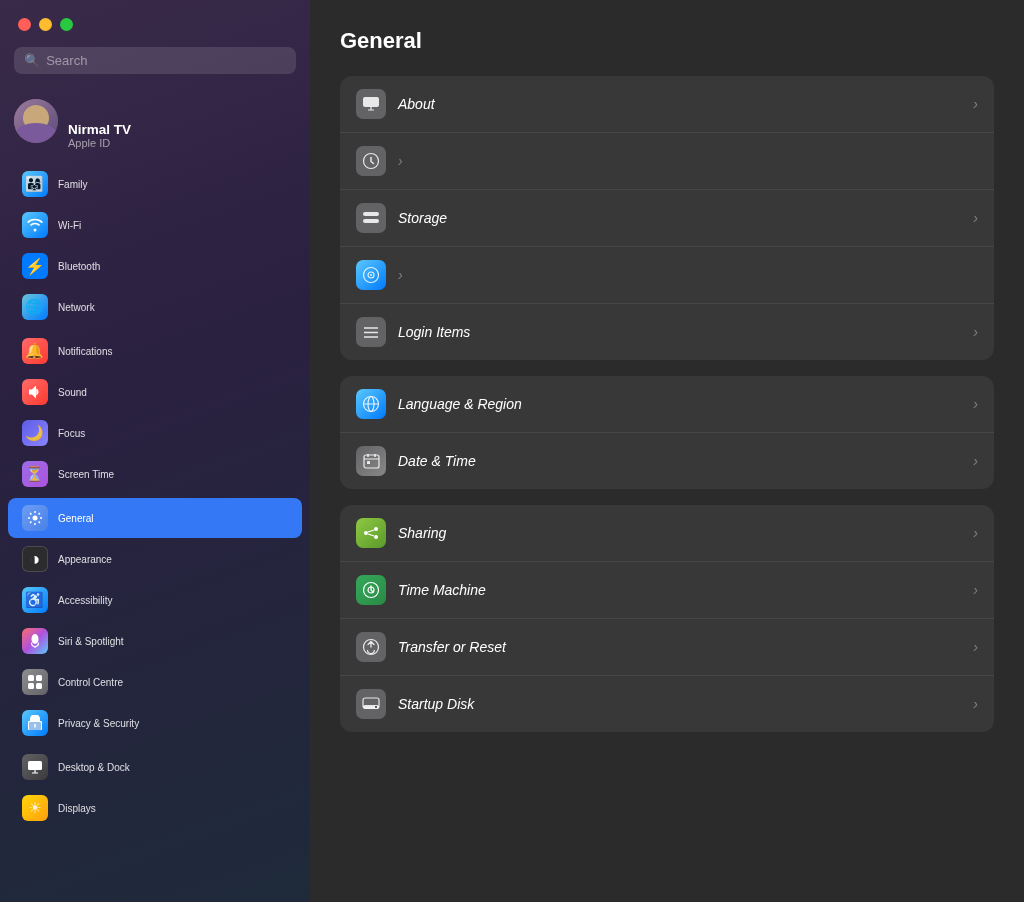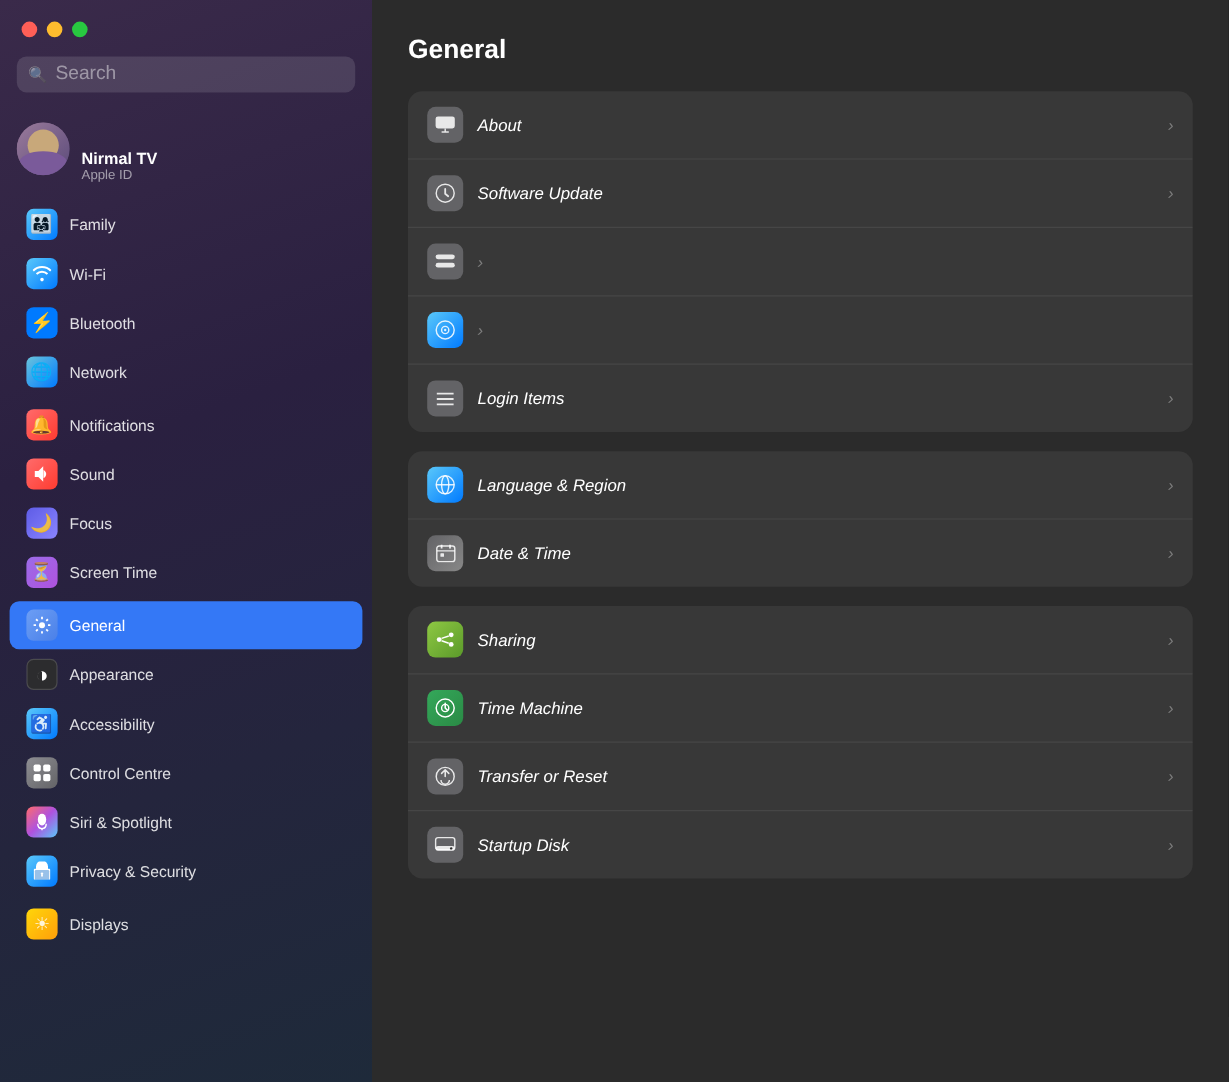--- a/index.html
+++ b/index.html
@@ -50,21 +50,21 @@
     }
     .search-icon-svg {
       color: rgba(255,255,255,0.5);
       font-size: 13px;
     }
     .search-input-field {
       background: transparent;
       border: none;
       outline: none;
       color: rgba(255,255,255,0.6);
-      font-size: 16px;
+      font-size: 13px;
       width: 100%;
     }
     .search-input-field::placeholder { color: rgba(255,255,255,0.45); }
 
     .user-profile {
       display: flex;
       align-items: center;
       gap: 10px;
       padding: 8px 14px 10px 14px;
       cursor: pointer;
@@ -155,21 +155,21 @@
       width: 26px;
       height: 26px;
       border-radius: 6px;
       display: flex;
       align-items: center;
       justify-content: center;
       font-size: 15px;
       flex-shrink: 0;
     }
     .sidebar-item-label {
-      font-size: 13px;
+      font-size: 10px;
     }
 
     
     .icon-family { background: linear-gradient(135deg, #5AC8FA, #007AFF); }
     .icon-wifi { background: linear-gradient(135deg, #5AC8FA, #007AFF); }
     .icon-bluetooth { background: #007AFF; }
     .icon-network { background: linear-gradient(135deg, #6AC4DC, #007AFF); }
     .icon-notifications { background: linear-gradient(135deg, #FF6B6B, #FF3B30); }
     .icon-sound { background: linear-gradient(135deg, #FF6B6B, #FF3B30); }
     .icon-focus { background: linear-gradient(135deg, #5E5CE6, #8A85FF); }
@@ -339,55 +339,64 @@
       </div>
       <div class="sidebar-item">
         <div class="sidebar-item-icon icon-appearance" style="font-size:18px;color:white;">◑</div>
         <span class="sidebar-item-label">Appearance</span>
       </div>
       <div class="sidebar-item">
         <div class="sidebar-item-icon icon-accessibility">♿</div>
         <span class="sidebar-item-label">Accessibility</span>
       </div>
       <div class="sidebar-item">
+        <div class="sidebar-item-icon icon-siri" style="background:linear-gradient(135deg,#FF6B6B,#AF52DE,#5AC8FA);">
+          <svg width="10" height="14" viewBox="0 0 10 14" fill="white">
+            <ellipse cx="5" cy="5" rx="3.5" ry="5"></ellipse>
+            <path d="M1.5 8.5C1.5 11 3 12.5 5 12.5S8.5 11 8.5 8.5" stroke="white" stroke-width="1.2" fill="none"></path>
+            <line x1="5" y1="12.5" x2="5" y2="14" stroke="white" stroke-width="1.2"></line>
+          </svg>
+        </div>
+        <span class="sidebar-item-label">Siri &amp; Spotlight</span>
+      </div>
+      <div class="sidebar-item">
         <div class="sidebar-item-icon icon-controlcentre">
           <svg width="16" height="16" viewBox="0 0 16 16" fill="white">
             <rect x="1" y="1" width="6" height="6" rx="1.5"></rect>
             <rect x="9" y="1" width="6" height="6" rx="1.5"></rect>
             <rect x="1" y="9" width="6" height="6" rx="1.5"></rect>
             <rect x="9" y="9" width="6" height="6" rx="1.5"></rect>
           </svg>
         </div>
         <span class="sidebar-item-label">Control Centre</span>
       </div>
       <div class="sidebar-item">
-        <div class="sidebar-item-icon icon-siri" style="background:linear-gradient(135deg,#FF6B6B,#AF52DE,#5AC8FA);">
-          <svg width="10" height="14" viewBox="0 0 10 14" fill="white">
-            <ellipse cx="5" cy="5" rx="3.5" ry="5"></ellipse>
-            <path d="M1.5 8.5C1.5 11 3 12.5 5 12.5S8.5 11 8.5 8.5" stroke="white" stroke-width="1.2" fill="none"></path>
-            <line x1="5" y1="12.5" x2="5" y2="14" stroke="white" stroke-width="1.2"></line>
-          </svg>
-        </div>
-        <span class="sidebar-item-label">Siri &amp; Spotlight</span>
-      </div>
-      <div class="sidebar-item">
         <div class="sidebar-item-icon icon-privacy" style="background:linear-gradient(135deg,#5AC8FA,#007AFF);">
           <svg width="14" height="16" viewBox="0 0 14 16" fill="white">
             <path d="M2 6V4a5 5 0 0110 0v2h1a1 1 0 011 1v7a1 1 0 01-1 1H1a1 1 0 01-1-1V7a1 1 0 011-1h1zm4.5 1.5v-4a1.5 1.5 0 013 0v4"></path>
             <rect x="1" y="7" width="12" height="8" rx="1" fill="rgba(0,100,200,0.4)"></rect>
             <path d="M7 10.5v2" stroke="white" stroke-width="1.5"></path>
             <circle cx="7" cy="10" r="1" fill="white"></circle>
           </svg>
         </div>
         <span class="sidebar-item-label">Privacy &amp; Security</span>
       </div>
     </div>
 
     <div class="sidebar-section">
       <div class="sidebar-item">
+        <div class="sidebar-item-icon icon-desktop">
+          <svg width="16" height="14" viewBox="0 0 16 14" fill="white">
+            <rect x="1" y="1" width="14" height="9" rx="1.5"></rect>
+            <path d="M5 13h6M8 10v3" stroke="white" stroke-width="1.2" fill="none"></path>
+          </svg>
+        </div>
+        <span class="sidebar-item-label">Desktop &amp; Dock</span>
+      </div>
+      <div class="sidebar-item">
         <div class="sidebar-item-icon icon-displays" style="background:linear-gradient(135deg,#FFD60A,#FF9F0A);">☀</div>
         <span class="sidebar-item-label">Displays</span>
       </div>
     </div>
   </nav>
 </div>
 
 <div class="main-content">
   <h1 class="page-title">General</h1>
 
@@ -402,30 +411,30 @@
       <span class="settings-row-label">About</span>
       <span class="chevron">›</span>
     </div>
     <div class="settings-row">
       <div class="settings-row-icon ri-softwareupdate">
         <svg width="18" height="18" viewBox="0 0 18 18" fill="rgba(255,255,255,0.85)">
           <circle cx="9" cy="9" r="7.5" stroke="rgba(255,255,255,0.85)" stroke-width="1.2" fill="none"></circle>
           <path d="M9 5.5v4l2.5 2" stroke="rgba(255,255,255,0.85)" stroke-width="1.5" fill="none" stroke-linecap="round"></path>
         </svg>
       </div>
-      <span class="settings-row-label">Software Update</span>
       <span class="chevron">›</span>
     </div>
     <div class="settings-row">
       <div class="settings-row-icon ri-storage">
         <svg width="18" height="14" viewBox="0 0 18 14" fill="rgba(255,255,255,0.85)">
           <rect x="1" y="1" width="16" height="4" rx="2"></rect>
           <rect x="1" y="8" width="16" height="4" rx="2"></rect>
         </svg>
       </div>
+      <span class="settings-row-label">Storage</span>
       <span class="chevron">›</span>
     </div>
     <div class="settings-row">
       <div class="settings-row-icon ri-airdrop">
         <svg width="18" height="18" viewBox="0 0 18 18" fill="rgba(255,255,255,0.85)">
           <circle cx="9" cy="9" r="7.5" stroke="rgba(255,255,255,0.85)" stroke-width="1.2" fill="none"></circle>
           <circle cx="9" cy="9" r="3" stroke="rgba(255,255,255,0.85)" stroke-width="1.2" fill="none"></circle>
           <circle cx="9" cy="9" r="1"></circle>
         </svg>
       </div>

